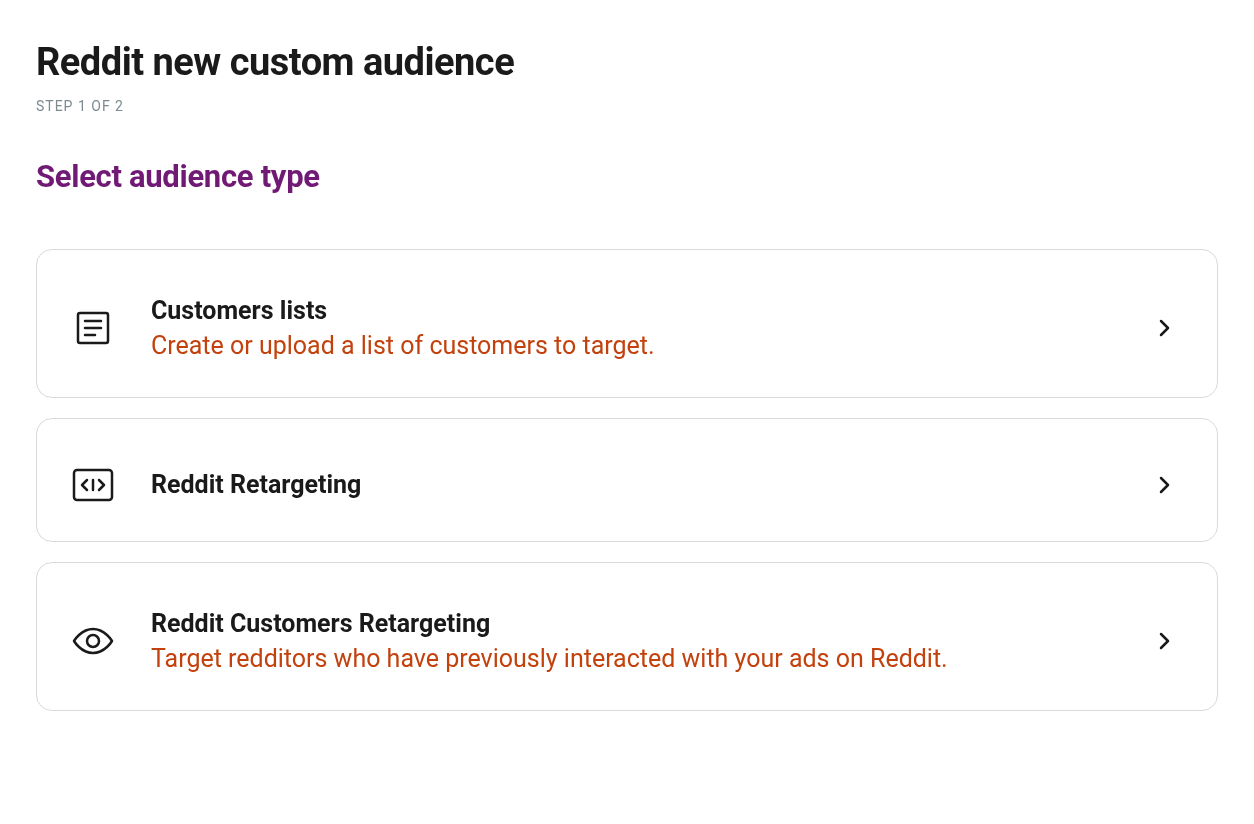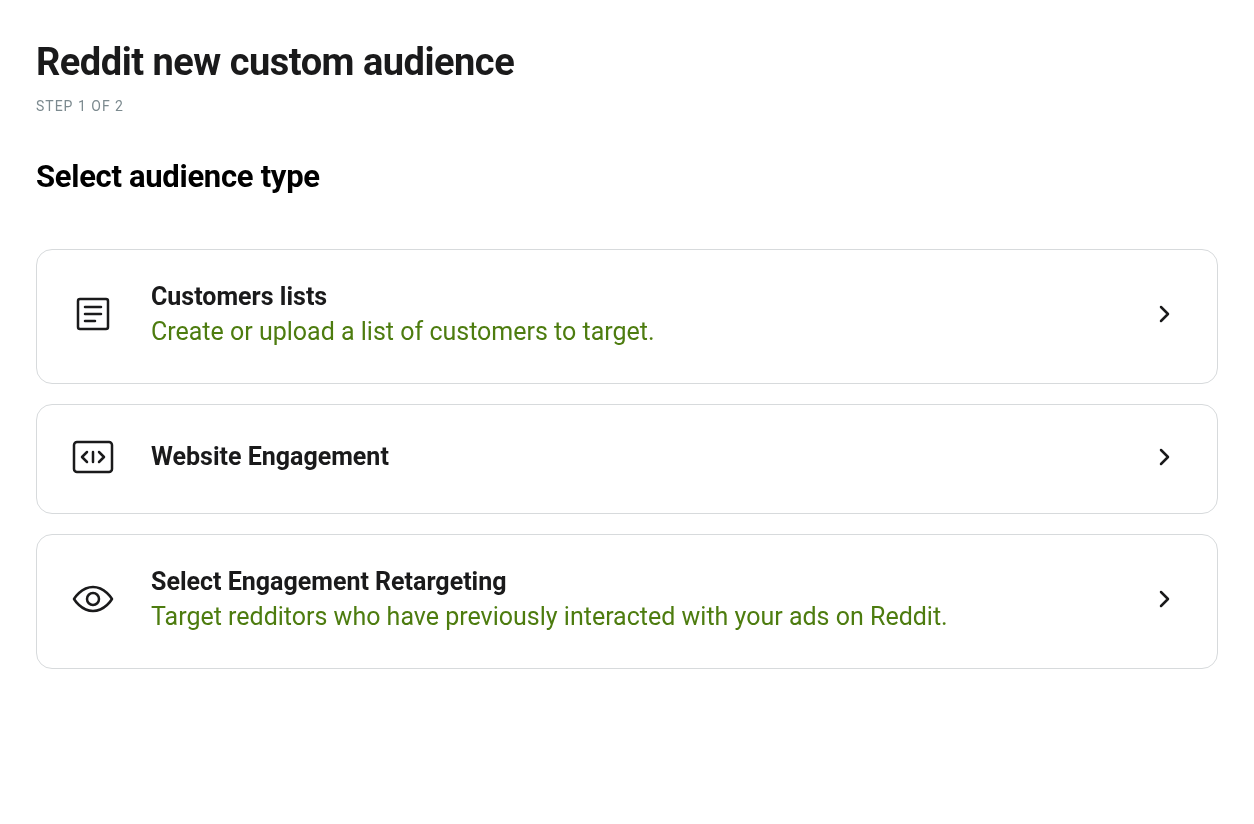--- a/index.html
+++ b/index.html
@@ -21,35 +21,35 @@
   .step-indicator {
     font-size: 14px;
     font-weight: 400;
     color: #7c8a8f;
     letter-spacing: 1px;
     margin-bottom: 44px;
   }
   .section-title {
     font-size: 31px;
     font-weight: 700;
-    color: #000000;
+    color: #701a75;
     letter-spacing: -0.3px;
     margin-bottom: 54px;
   }
   .option-list {
     display: flex;
     flex-direction: column;
     gap: 20px;
   }
   .option-card {
     display: flex;
     align-items: center;
     border: 1px solid #d7dadc;
     border-radius: 16px;
-    padding: 30px 40px 34px 34px;
+    padding: 44px 40px 34px 34px;
     cursor: pointer;
     background: #ffffff;
   }
   .option-icon {
     flex: 0 0 44px;
     width: 44px;
     height: 44px;
     display: flex;
     align-items: center;
     justify-content: center;
@@ -62,21 +62,21 @@
   }
   .option-title {
     font-size: 25px;
     font-weight: 700;
     color: #1a1a1b;
     line-height: 1.35;
   }
   .option-desc {
     font-size: 25px;
     font-weight: 400;
-    color: #4d7c0f;
+    color: #c2410c;
     line-height: 1.4;
   }
   .option-chevron {
     flex: 0 0 24px;
     width: 24px;
     height: 24px;
     display: flex;
     align-items: center;
     justify-content: center;
     color: #1a1a1b;
@@ -114,38 +114,38 @@
   <div class="option-card">
     <div class="option-icon">
       <svg width="44" height="36" viewBox="0 0 44 36" fill="none" stroke="currentColor" stroke-width="2.5" stroke-linecap="round" stroke-linejoin="round">
         <rect x="3" y="3" width="38" height="30" rx="3"></rect>
         <polyline points="16 13 11 18 16 23"></polyline>
         <polyline points="28 13 33 18 28 23"></polyline>
         <line x1="22" y1="13" x2="22" y2="23"></line>
       </svg>
     </div>
     <div class="option-text">
-      <div class="option-title">Website Engagement</div>
+      <div class="option-title">Reddit Retargeting</div>
     </div>
     <div class="option-chevron">
       <svg width="20" height="20" viewBox="0 0 20 20" fill="none" stroke="currentColor" stroke-width="2.5" stroke-linecap="round" stroke-linejoin="round">
         <polyline points="6 3 13 10 6 17"></polyline>
       </svg>
     </div>
   </div>
 
   <div class="option-card">
     <div class="option-icon">
       <svg width="44" height="30" viewBox="0 0 44 30" fill="none" stroke="currentColor" stroke-width="2.5" stroke-linecap="round" stroke-linejoin="round">
         <path d="M3 15 C3 15 10 3 22 3 C34 3 41 15 41 15 C41 15 34 27 22 27 C10 27 3 15 3 15 Z"></path>
         <circle cx="22" cy="15" r="6"></circle>
       </svg>
     </div>
     <div class="option-text">
-      <div class="option-title">Select Engagement Retargeting</div>
+      <div class="option-title">Reddit Customers Retargeting</div>
       <div class="option-desc">Target redditors who have previously interacted with your ads on Reddit.</div>
     </div>
     <div class="option-chevron">
       <svg width="20" height="20" viewBox="0 0 20 20" fill="none" stroke="currentColor" stroke-width="2.5" stroke-linecap="round" stroke-linejoin="round">
         <polyline points="6 3 13 10 6 17"></polyline>
       </svg>
     </div>
   </div>
 
 </div>

